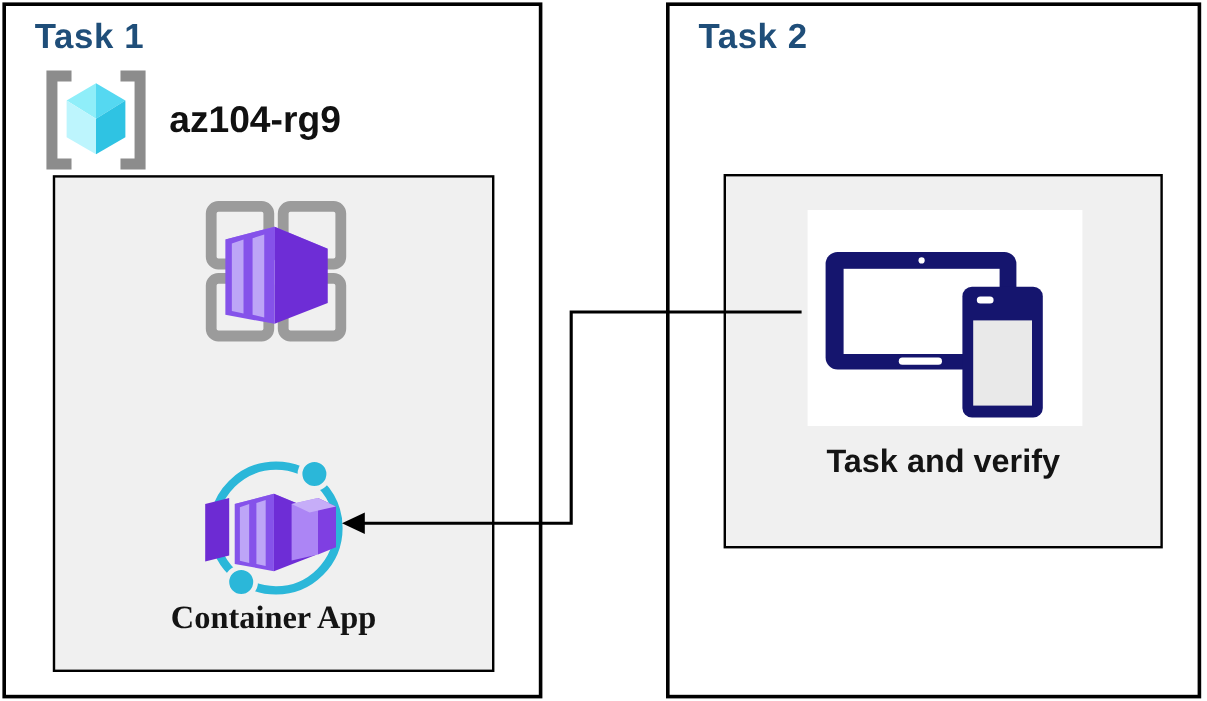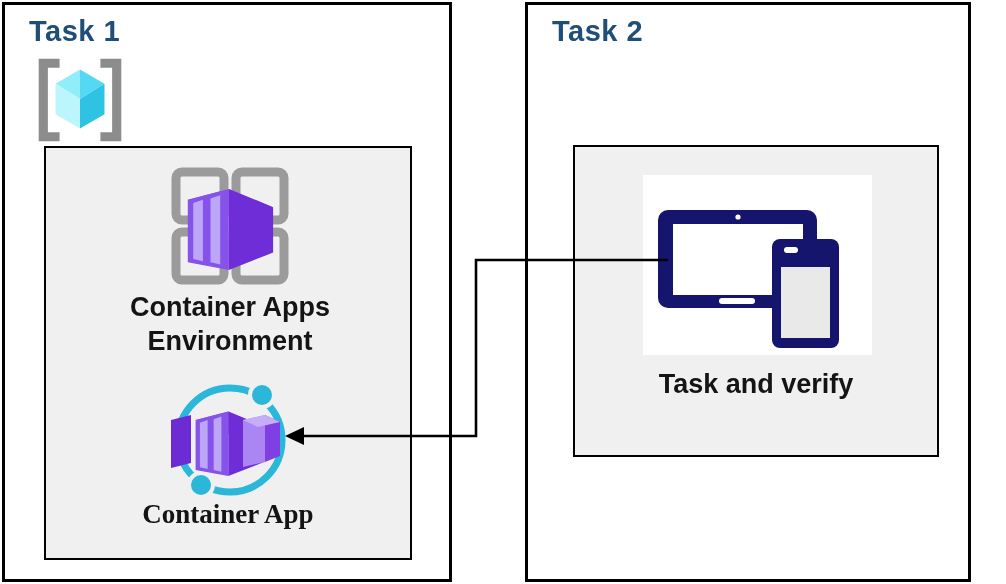--- a/index.html
+++ b/index.html
@@ -3,21 +3,21 @@
 <meta charset="utf-8">
 <style>
   html,body{margin:0;padding:0;background:#fff;}
   *{box-sizing:border-box;}
   .canvas{
     position:relative;width:1006px;height:584px;background:#fff;
     font-family:"Liberation Sans",sans-serif;overflow:hidden;
   }
   .outer-box{position:absolute;background:#fff;border:3px solid #000;}
   .task1{left:2px;top:2px;width:450px;height:580px;}
-  .task2{left:525px;top:2px;width:446px;height:580px;}
+  .task2{left:555px;top:2px;width:446px;height:580px;}
   .task-title{
     position:absolute;left:24px;top:10px;
     font-size:29px;font-weight:bold;color:#1F4E79;letter-spacing:.5px;
   }
   .rg-row{position:absolute;left:24px;top:52px;display:flex;align-items:center;gap:10px;}
   .rg-label{font-size:31px;font-weight:bold;color:#111;}
   .inner-box{position:absolute;background:#F0F0F0;border:2px solid #000;}
   .inner1{left:39px;top:141px;width:368px;height:414px;}
   .inner2{left:45px;top:140px;width:366px;height:312px;}
   .env-icon{position:absolute;left:114px;top:8px;}
@@ -42,39 +42,39 @@
 
     <div class="rg-row">
       <svg width="102" height="86" viewBox="0 0 100 84">
         <path d="M30,6 H14 V78 H30" fill="none" stroke="#8C8C8C" stroke-width="9"></path>
         <path d="M70,6 H86 V78 H70" fill="none" stroke="#8C8C8C" stroke-width="9"></path>
         <polygon points="50,12 26,26 50,41" fill="#8FEEF9"></polygon>
         <polygon points="50,12 74,26 50,41" fill="#55D8F1"></polygon>
         <polygon points="26,26 50,41 50,70 26,56" fill="#BDF5FD"></polygon>
         <polygon points="74,26 50,41 50,70 74,56" fill="#2FC3E3"></polygon>
       </svg>
+      <div class="rg-label">az104-rg9</div>
     </div>
 
     <div class="inner-box inner1">
       <svg class="env-icon" width="140" height="140" viewBox="0 0 140 140">
         <g fill="none" stroke="#9B9B9B" stroke-width="9">
           <rect x="16" y="16" width="48" height="48" rx="6"></rect>
           <rect x="76" y="16" width="48" height="48" rx="6"></rect>
           <rect x="16" y="76" width="48" height="48" rx="6"></rect>
           <rect x="76" y="76" width="48" height="48" rx="6"></rect>
         </g>
         <g transform="translate(17,21) scale(1.08)">
           <polygon points="10,21 48,11 89,28 51,38" fill="#9E74F1"></polygon>
           <polygon points="48,11 89,28 89,70 48,86" fill="#6E2DD6"></polygon>
           <polygon points="10,21 48,11 48,86 10,79" fill="#8552EA"></polygon>
           <polygon points="15,24 24,21 24,78 15,76" fill="#BDA5F7"></polygon>
           <polygon points="31,20 40,17 40,81 31,79" fill="#BDA5F7"></polygon>
         </g>
       </svg>
-      <div class="icon-label env-label">Container Apps Environment</div>
 
       <svg class="app-icon" width="130" height="130" viewBox="0 0 130 130">
         <circle cx="65" cy="62" r="52" fill="none" stroke="#2BB7D9" stroke-width="7"></circle>
         <circle cx="97" cy="17" r="12" fill="#2BB7D9" stroke="#F0F0F0" stroke-width="4"></circle>
         <circle cx="36" cy="107" r="12" fill="#2BB7D9" stroke="#F0F0F0" stroke-width="4"></circle>
         <polygon points="6,42 26,37 26,85 6,90" fill="#6D2BD3"></polygon>
         <g transform="translate(22,24) scale(0.86)">
           <polygon points="10,21 48,11 89,28 51,38" fill="#9E74F1"></polygon>
           <polygon points="48,11 89,28 89,70 48,86" fill="#6E2DD6"></polygon>
           <polygon points="10,21 48,11 48,86 10,79" fill="#8552EA"></polygon>

